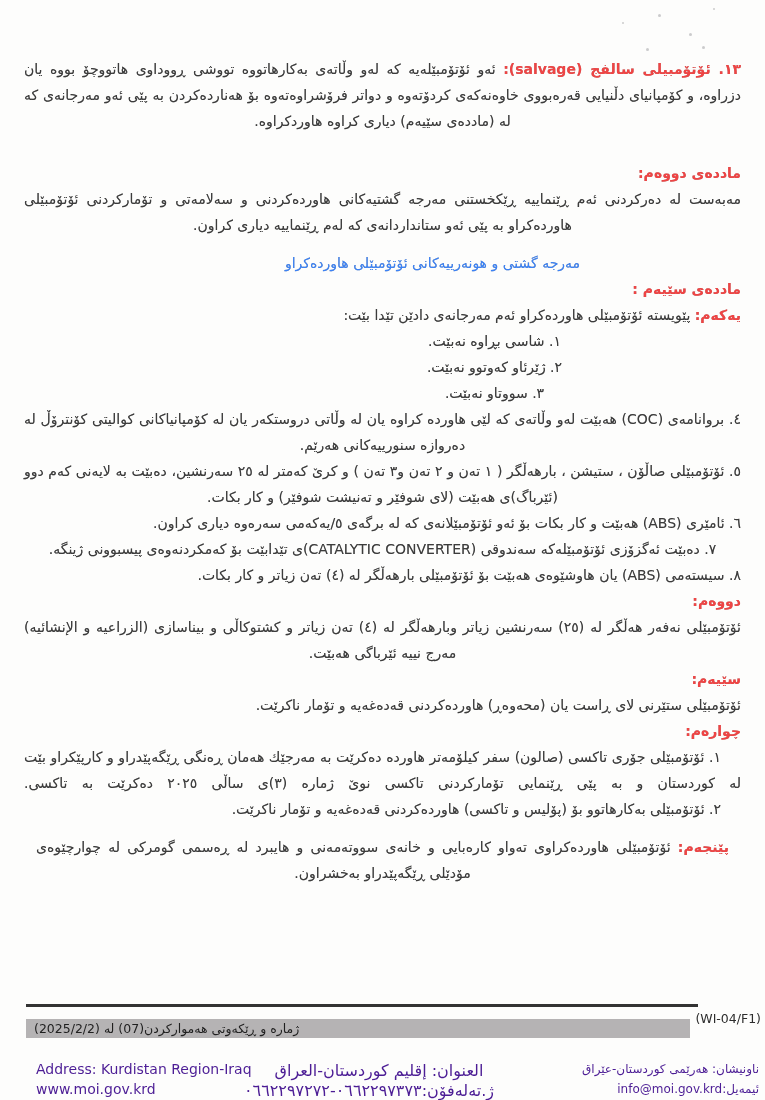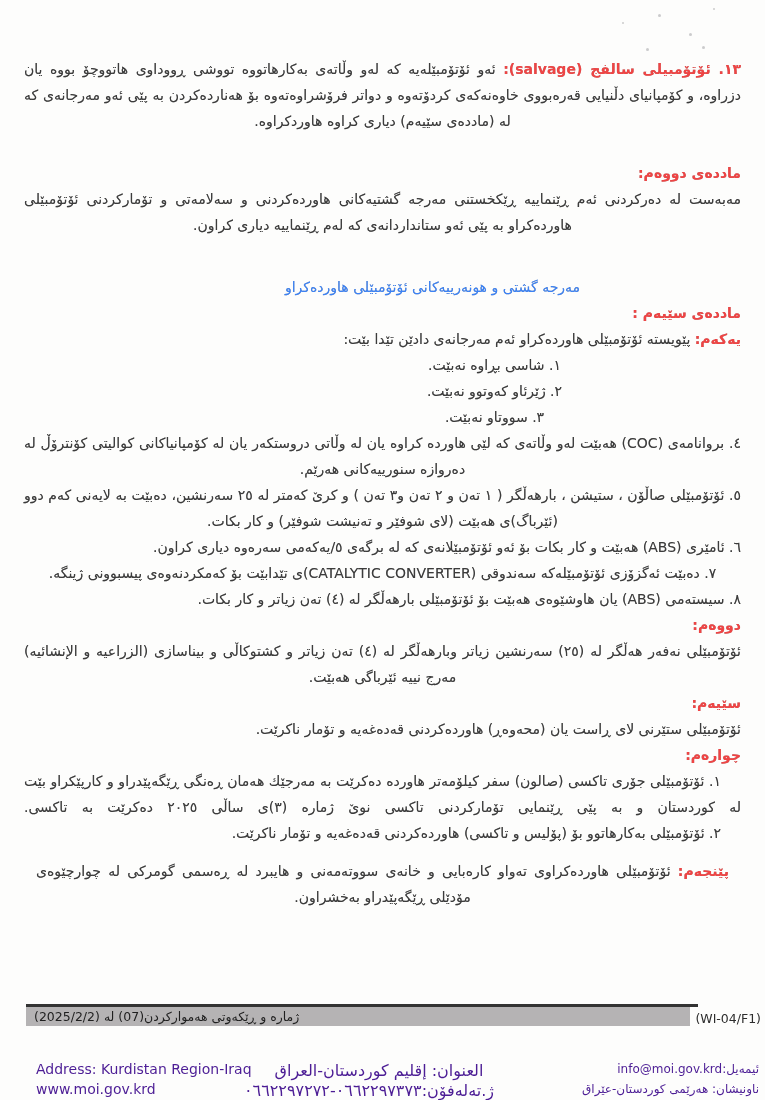--- a/index.html
+++ b/index.html
@@ -15,29 +15,29 @@
     text-shadow:0 0 .5px rgba(60,60,60,.45);
   }
   .bold{font-weight:bold;color:#ef4444}
   .jc{text-align:justify;text-align-last:center}   
   .jj{text-align:justify;text-align-last:justify}  
   .r{text-align:right}
   .head-center{font-weight:normal;color:#3b82f6;text-align:center;padding-left:100px}
   .short-item{text-align:center;padding-left:224px}
   .indent-first{text-indent:20px}
   .mb-lg{margin-bottom:26px}
-  .mb-md{margin-bottom:36px}
+  .mb-md{margin-bottom:12px}
   
   .speck{position:absolute;background:#8d8d93;border-radius:50%;opacity:.45}
   
   .footer{position:absolute;left:0;right:0;top:1004px}
   .footer-rule{margin-left:26px;width:672px;border-top:3px solid #333;height:0}
   .footer-top{position:relative;height:22px}
   .rev-bar{
-    position:absolute;left:26px;top:0;width:648px;height:19px;
+    position:absolute;left:26px;top:12px;width:648px;height:19px;
     background:#b5b3b4;direction:rtl;text-align:left;
     font-size:12.5px;line-height:19px;color:#1f1f1f;padding:0 8px;
   }
   .form-code{
     position:absolute;right:4px;top:4px;font-size:12.5px;color:#2d2d2d;
   }
   .footer-cols{
     display:flex;justify-content:space-between;
     padding:6px 6px 0 36px;color:#4c1d95;margin-top:24px;
   }
@@ -107,18 +107,18 @@
     <div class="col-en">
       <div>Address: Kurdistan Region-Iraq</div>
       <div>www.moi.gov.krd</div>
       <div>14/ 12/ 2025</div>
     </div>
     <div class="col-ar">
       <div>العنوان: إقليم كوردستان-العراق</div>
       <div>ژ.تەلەفۆن:٠٦٦٢٢٩٧٣٧٣-٠٦٦٢٢٩٧٢٧٢</div>
     </div>
     <div class="col-ku">
+      <div>ناونیشان: هەرێمی کوردستان-عێراق</div>
       <div>ئیمەیل:info@moi.gov.krd</div>
-      <div>ناونیشان: هەرێمی کوردستان-عێراق</div>
       <div class="sig">( burhan )</div>
     </div>
   </div>
 </div>
 
 </body></html>

